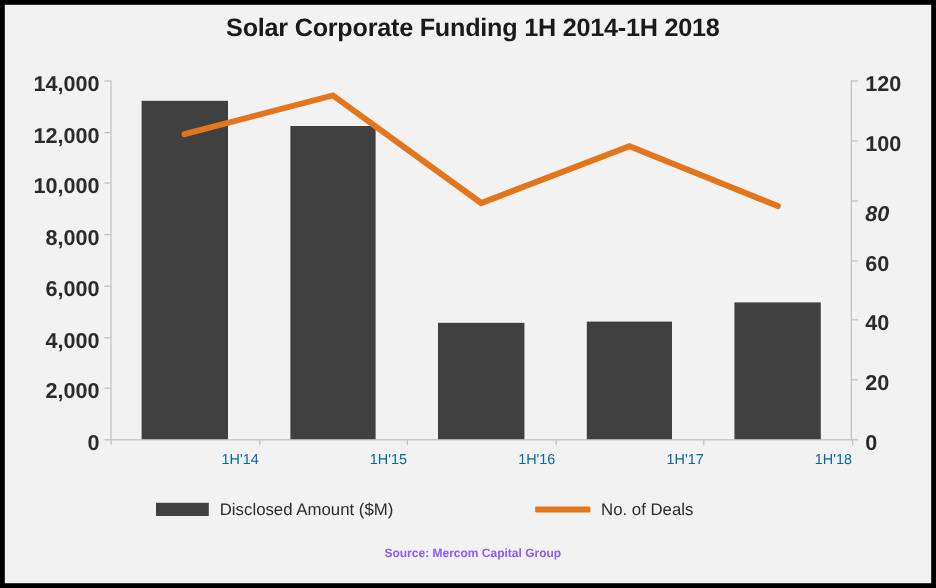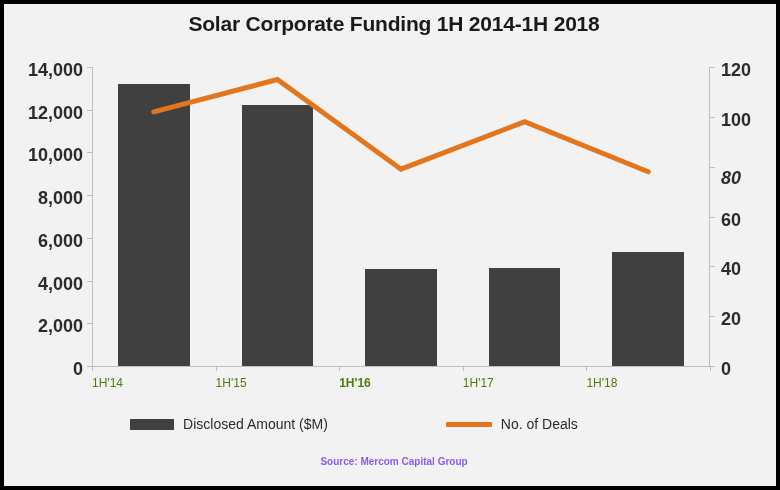--- a/index.html
+++ b/index.html
@@ -72,22 +72,22 @@
     white-space: nowrap;
     line-height: 1;
   }
   .ylabel-left  { right: 100%; margin-right: 9px; text-align: right; }
   .ylabel-right { left: 100%;  margin-left: 11px; text-align: left; }
 
   .xlabel {
     position: absolute;
     top: 310px;
     font-size: 12px;
-    color: #4d7c0f;
-    text-align: left;
+    color: #0369a1;
+    text-align: right;
     white-space: nowrap;
     line-height: 1;
   }
 
   .bar {
     position: absolute;
     bottom: 0;
     background: #404040;
   }
 
@@ -191,21 +191,21 @@
       </div>
     <div id="x-ticks">
         <div class="tick-x" style="left: 0px;"></div>
         <div class="tick-x" style="left: 123.6px;"></div>
         <div class="tick-x" style="left: 247.2px;"></div>
         <div class="tick-x" style="left: 370.8px;"></div>
         <div class="tick-x" style="left: 494.4px;"></div>
         <div class="tick-x" style="left: 618px;"></div>
         <div class="xlabel" style="left: 0px; width: 123.6px;">1H'14</div>
         <div class="xlabel" style="left: 123.6px; width: 123.6px;">1H'15</div>
-        <div class="xlabel" style="left: 247.2px; width: 123.6px; font-weight: bold;">1H'16</div>
+        <div class="xlabel" style="left: 247.2px; width: 123.6px;">1H'16</div>
         <div class="xlabel" style="left: 370.8px; width: 123.6px;">1H'17</div>
         <div class="xlabel" style="left: 494.4px; width: 123.6px;">1H'18</div>
       </div>
     <div id="bars">
         <div class="bar" style="left: 25.956px; width: 71.688px; height: 281.914px; background: rgb(64, 64, 64);"></div>
         <div class="bar" style="left: 149.556px; width: 71.688px; height: 260.557px; background: rgb(64, 64, 64);"></div>
         <div class="bar" style="left: 273.156px; width: 71.688px; height: 96.9614px; background: rgb(64, 64, 64);"></div>
         <div class="bar" style="left: 396.756px; width: 71.688px; height: 98.0293px; background: rgb(64, 64, 64);"></div>
         <div class="bar" style="left: 520.356px; width: 71.688px; height: 114.261px; background: rgb(64, 64, 64);"></div>
       </div>

